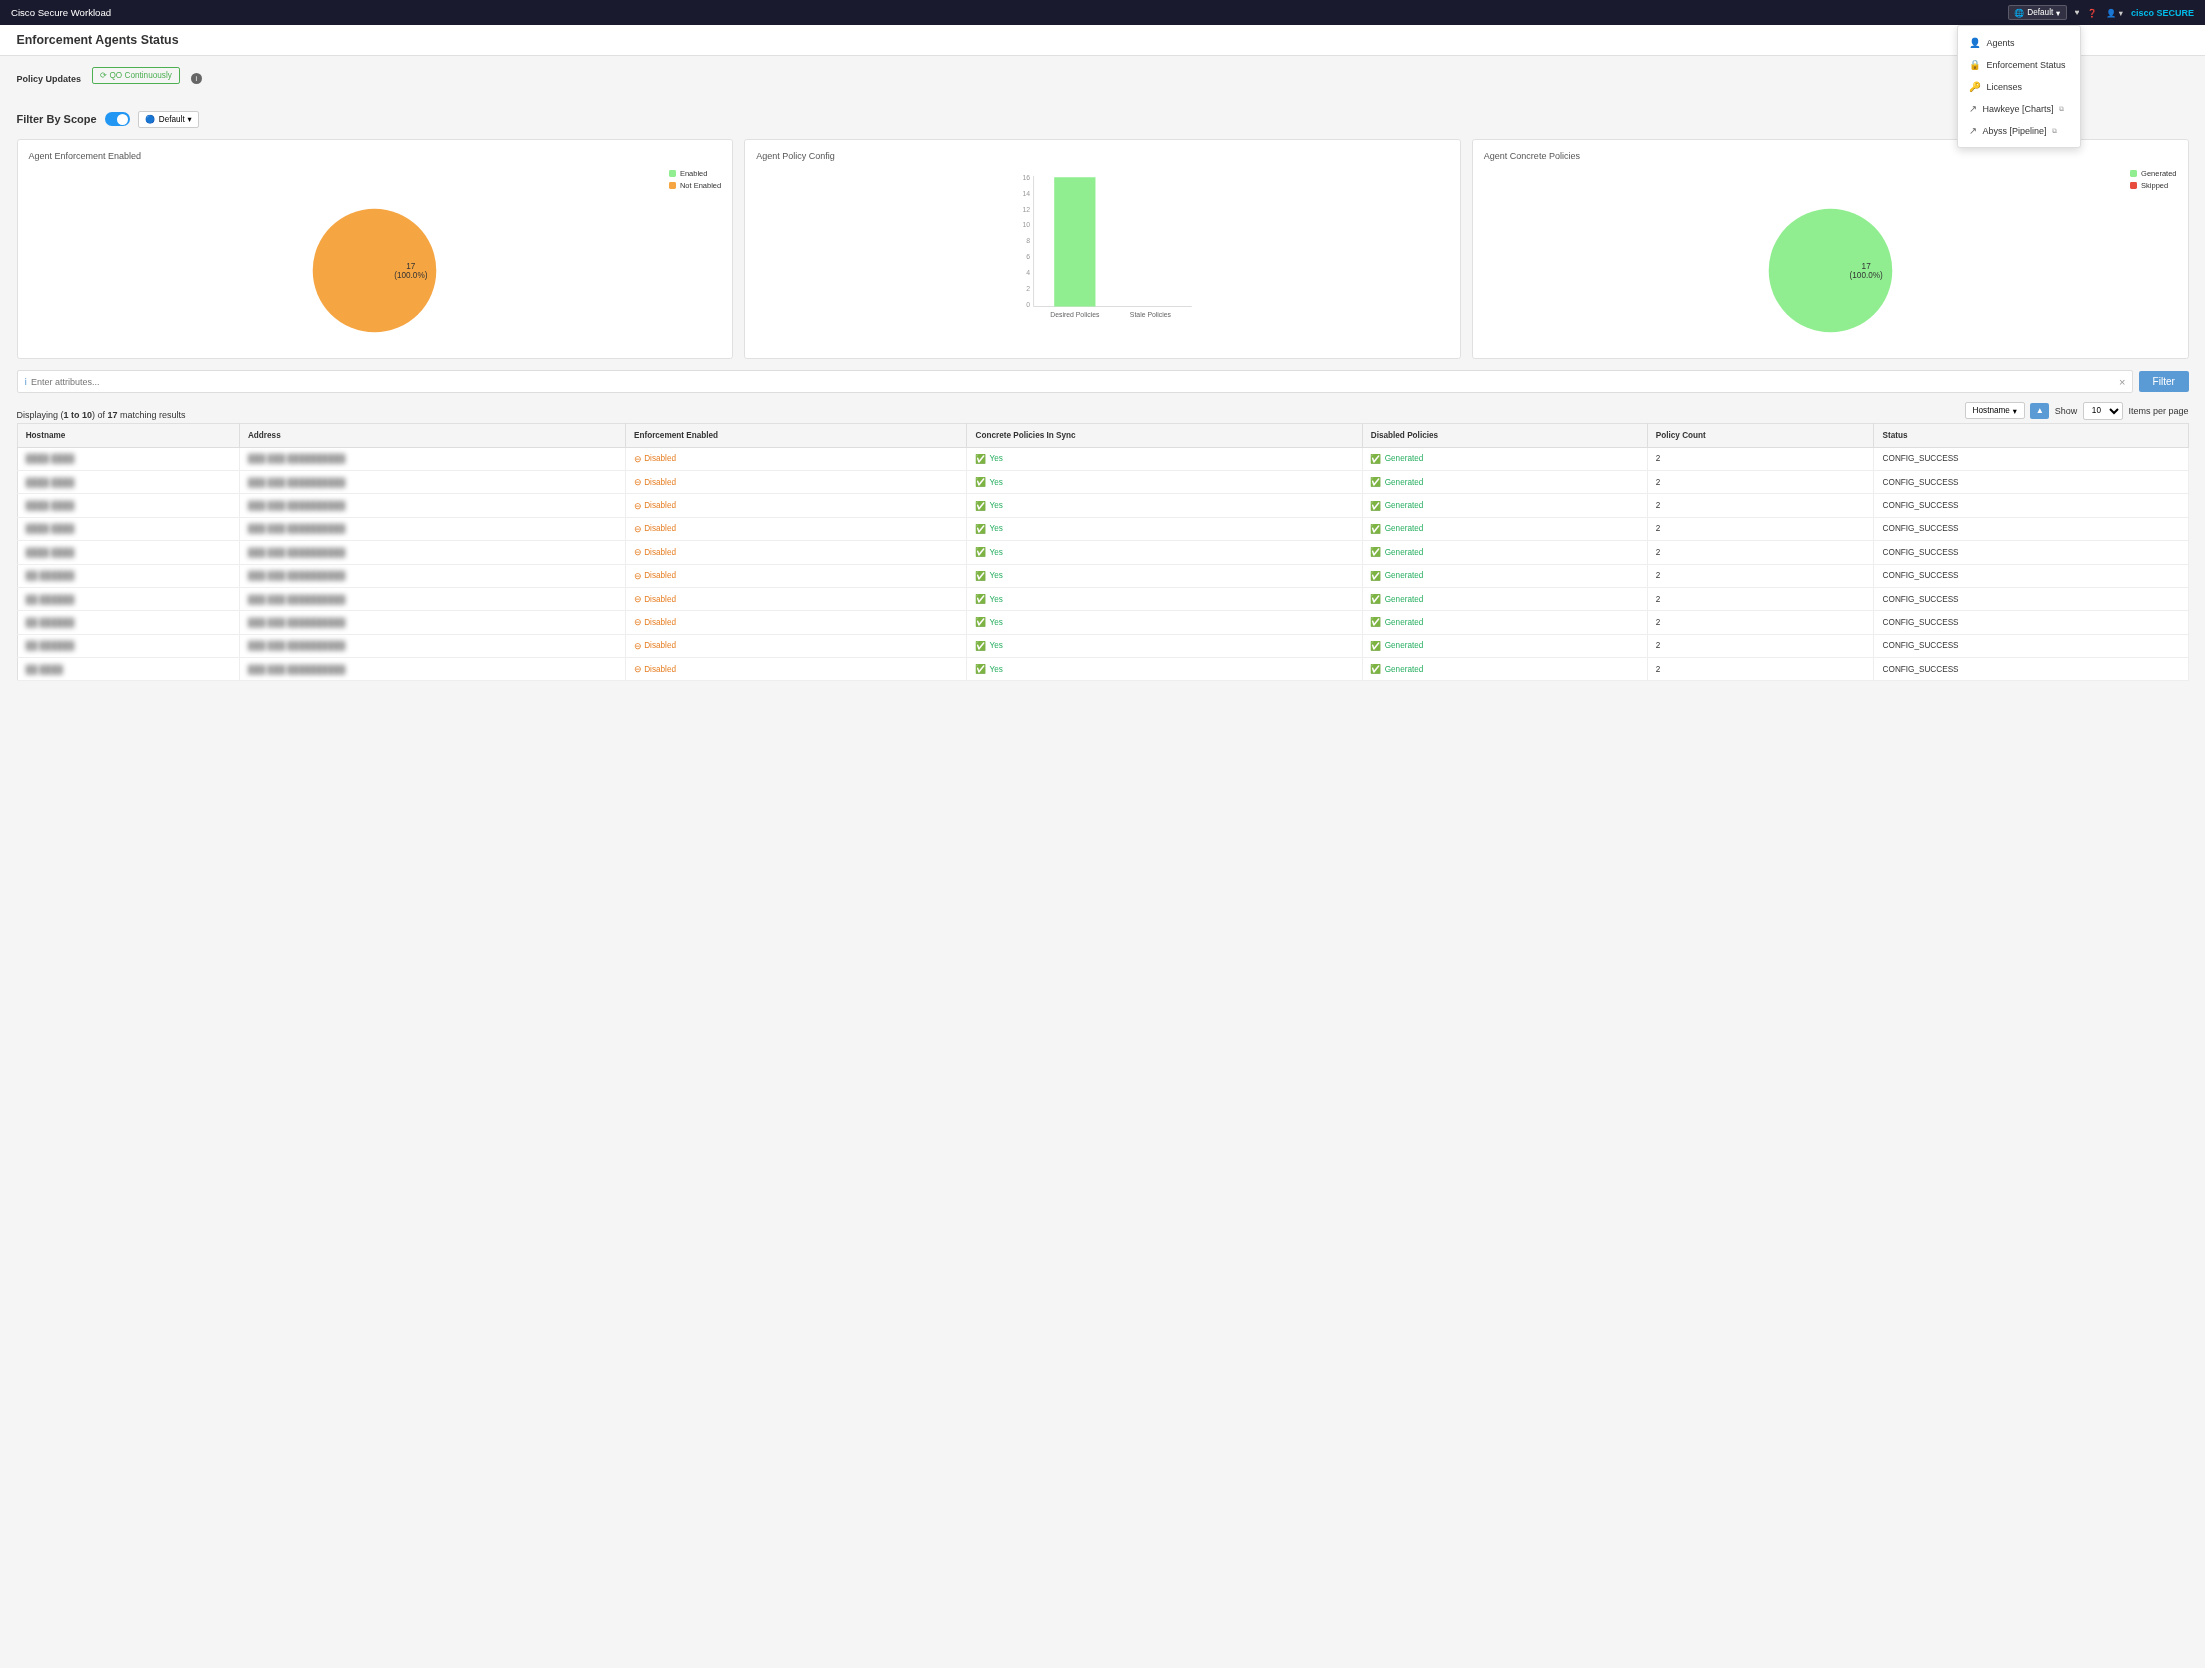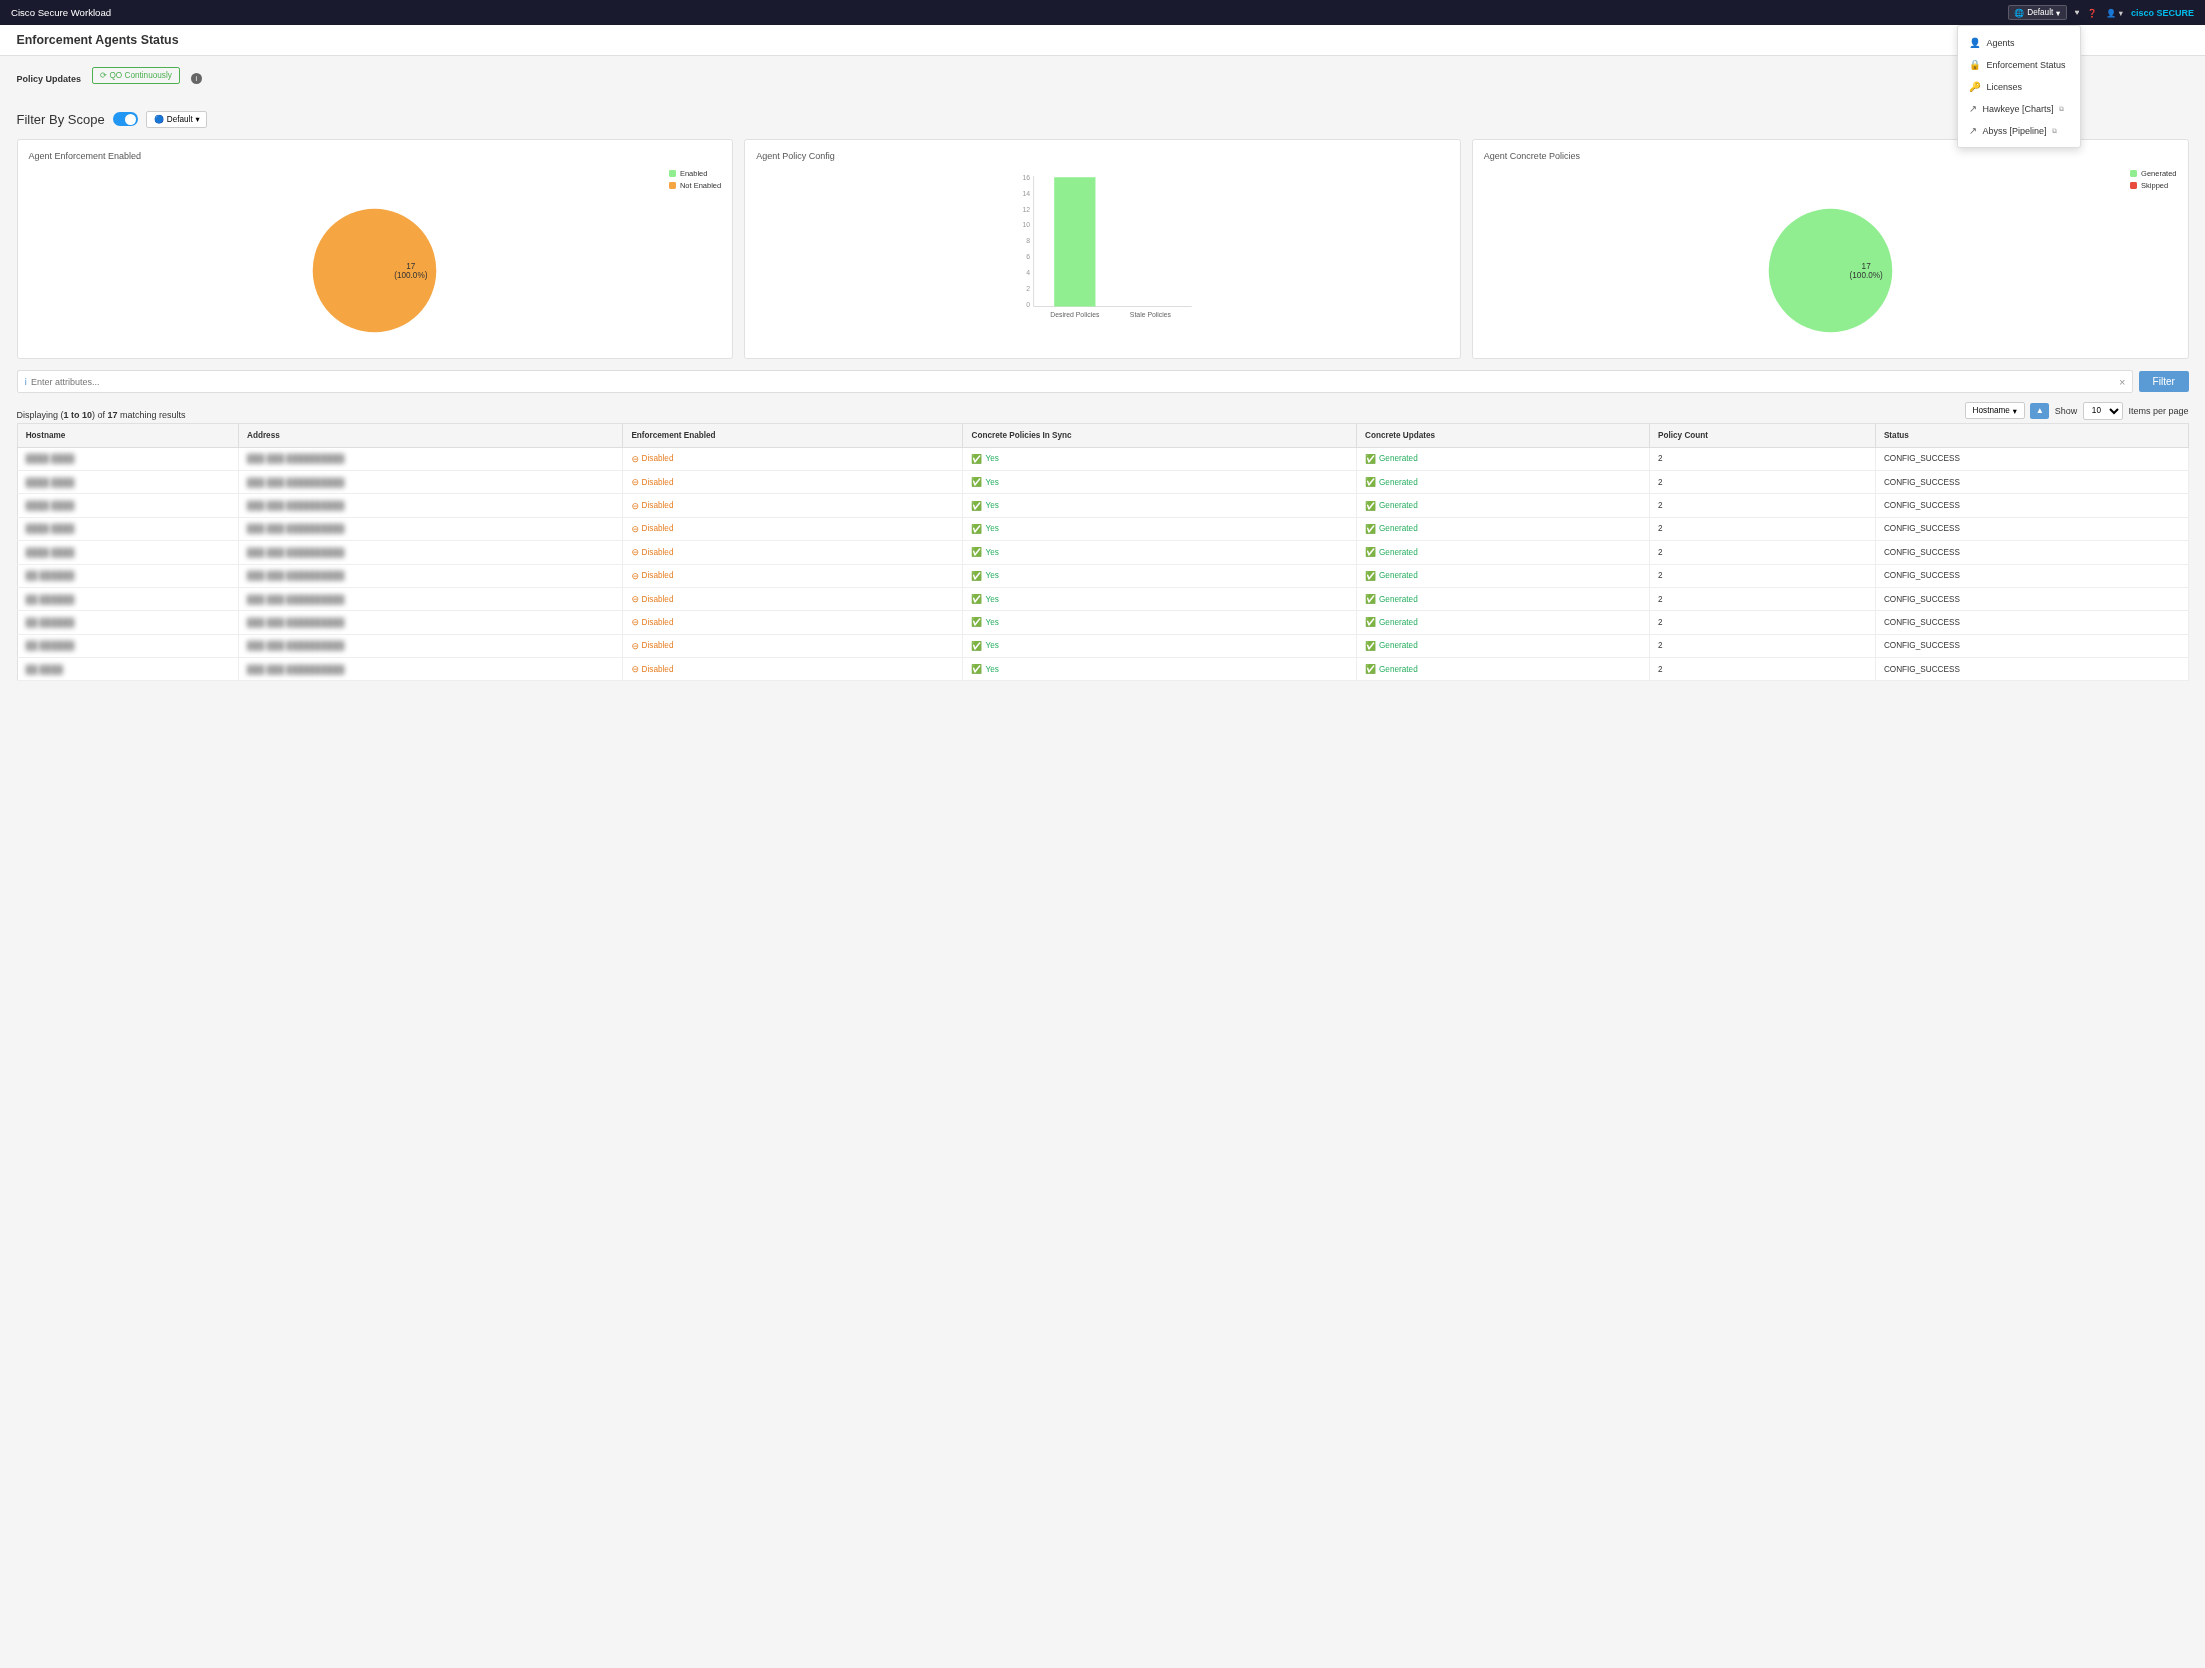--- a/index.html
+++ b/index.html
@@ -96,21 +96,21 @@
       align-items: center;
       justify-content: center;
       cursor: pointer;
     }
     .filter-row {
       display: flex;
       align-items: center;
       gap: 8.2px;
       margin-bottom: 11px;
     }
-    .filter-label { font-weight: 400; font-size: 13px; }
+    .filter-label { font-weight: 700; font-size: 11px; }
     .toggle-switch {
       width: 25px; height: 13.7px;
       background: #2196f3;
       border-radius: 6.9px;
       position: relative;
       cursor: pointer;
     }
     .toggle-switch::after {
       content: '';
       position: absolute;
@@ -482,21 +482,21 @@
   </div>
 
   <div class="table-wrap">
     <table class="data-table">
       <thead>
         <tr>
           <th>Hostname</th>
           <th>Address</th>
           <th>Enforcement Enabled</th>
           <th>Concrete Policies In Sync</th>
-          <th>Concrete Updates</th>
+          <th>Disabled Policies</th>
           <th>Policy Count</th>
           <th>Status</th>
         </tr>
       </thead>
       <tbody id="table-body">
       <tr>
     <td><span class="blurred-text">████ ████</span></td>
     <td><span class="blurred-text">███ ███ ██████████</span></td>
     <td>
       <span class="badge-disabled">

